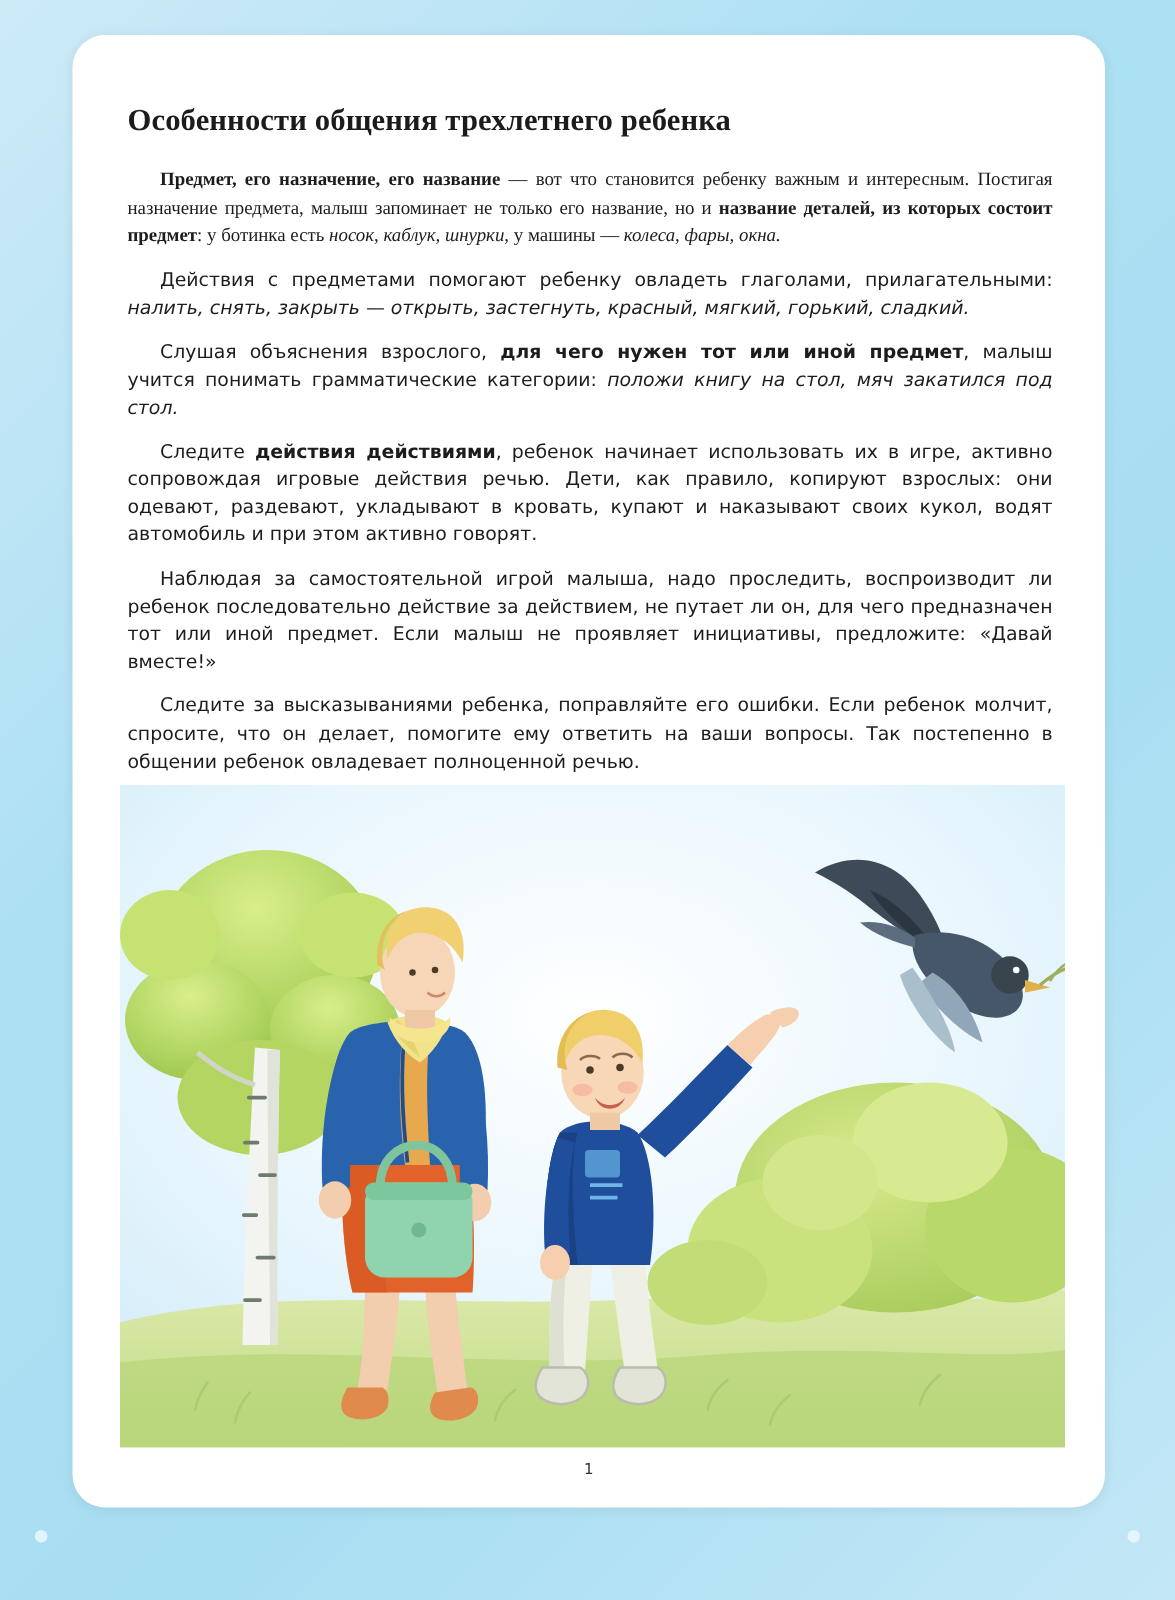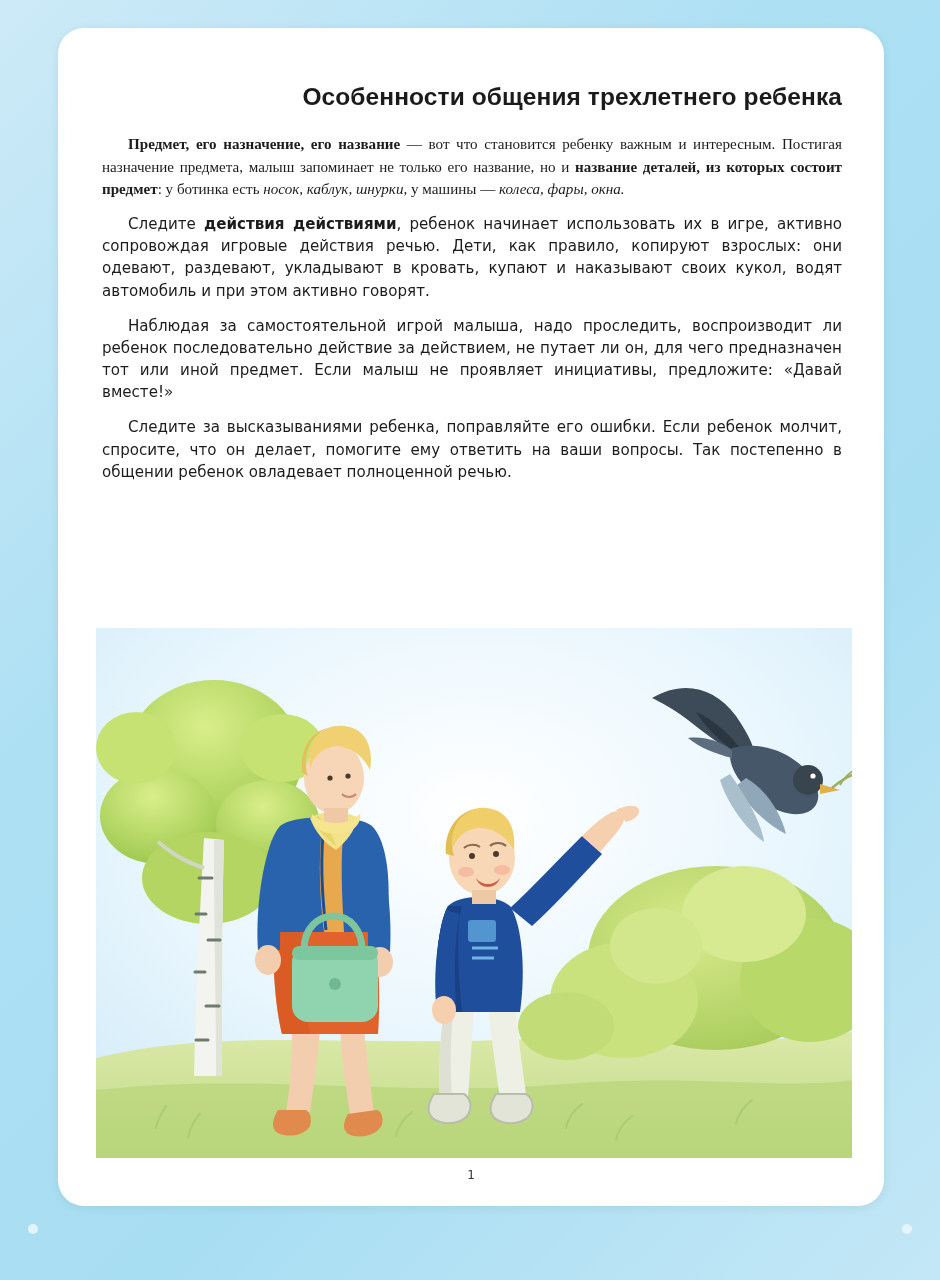--- a/index.html
+++ b/index.html
@@ -38,25 +38,25 @@
     box-shadow: 0 2px 10px rgba(0,0,0,0.07);
     overflow: hidden;
   }
   .content {
     position: absolute;
     left: 44px;
     top: 40px;
     width: 740px;
   }
   h1.title {
-    font-family: Liberation Sans, sans-serif;
+    font-family: Liberation Serif, serif;
     font-size: 24.5px;
     font-weight: bold;
     color: #1b1b1b;
-    text-align: right;
+    text-align: left;
     letter-spacing: 0.1px;
     margin: 14px 0 22px 0;
     line-height: 1.2;
   }
   p.para {
     font-family: "DejaVu Sans", sans-serif;
     font-size: 15.1px;
     line-height: 1.47;
     color: #1c1c1c;
     text-align: justify;
@@ -111,21 +111,27 @@
   <div class="sheet">
 
     <div class="content">
 
       <h1 class="title">Особенности общения трехлетнего ребенка</h1>
 
       <p class="para first">
         <span class="b">Предмет, его назначение, его название</span><span> — вот что становится ребенку важным и интересным. Постигая назначение предмета, малыш запоминает не только его название, но и </span><span class="b">название деталей, из которых состоит предмет</span><span>: у ботинка есть </span><span class="i">носок, каблук, шнурки,</span><span> у машины — </span><span class="i">колеса, фары, окна.</span>
       </p>
 
-
+      <p class="para">
+        <span>Действия с предметами помогают ребенку овладеть глаголами, прилагательными: </span><span class="i">налить, снять, закрыть — открыть, застегнуть, красный, мягкий, горький, сладкий.</span>
+      </p>
+
+      <p class="para">
+        <span>Слушая объяснения взрослого, </span><span class="b">для чего нужен тот или иной предмет</span><span>, малыш учится понимать грамматические категории: </span><span class="i">положи книгу на стол, мяч закатился под стол.</span>
+      </p>
 
       <p class="para">
         <span>Следите </span><span class="b">действия действиями</span><span>, ребенок начинает использовать их в игре, активно сопровождая игровые действия речью. Дети, как правило, копируют взрослых: они одевают, раздевают, укладывают в кровать, купают и наказывают своих кукол, водят автомобиль и при этом активно говорят.</span>
       </p>
 
       <p class="para">
         <span>Наблюдая за самостоятельной игрой малыша, надо проследить, воспроизводит ли ребенок последовательно действие за действием, не путает ли он, для чего предназначен тот или иной предмет. Если малыш не проявляет инициативы, предложите: «Давай вместе!»</span>
       </p>
 
       <p class="para">

